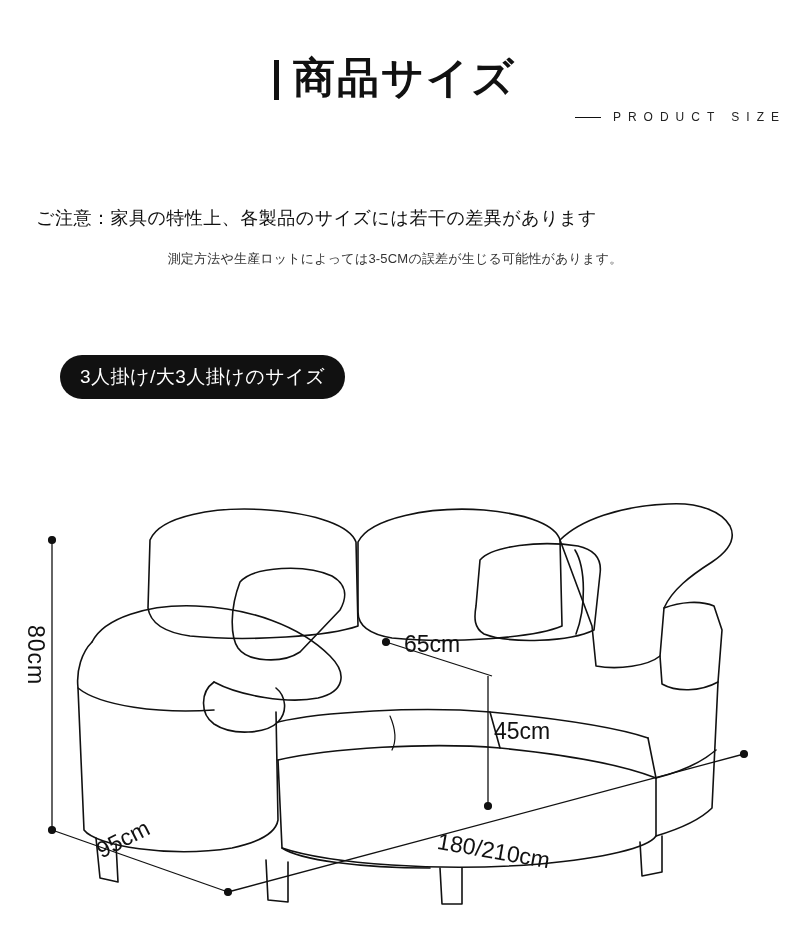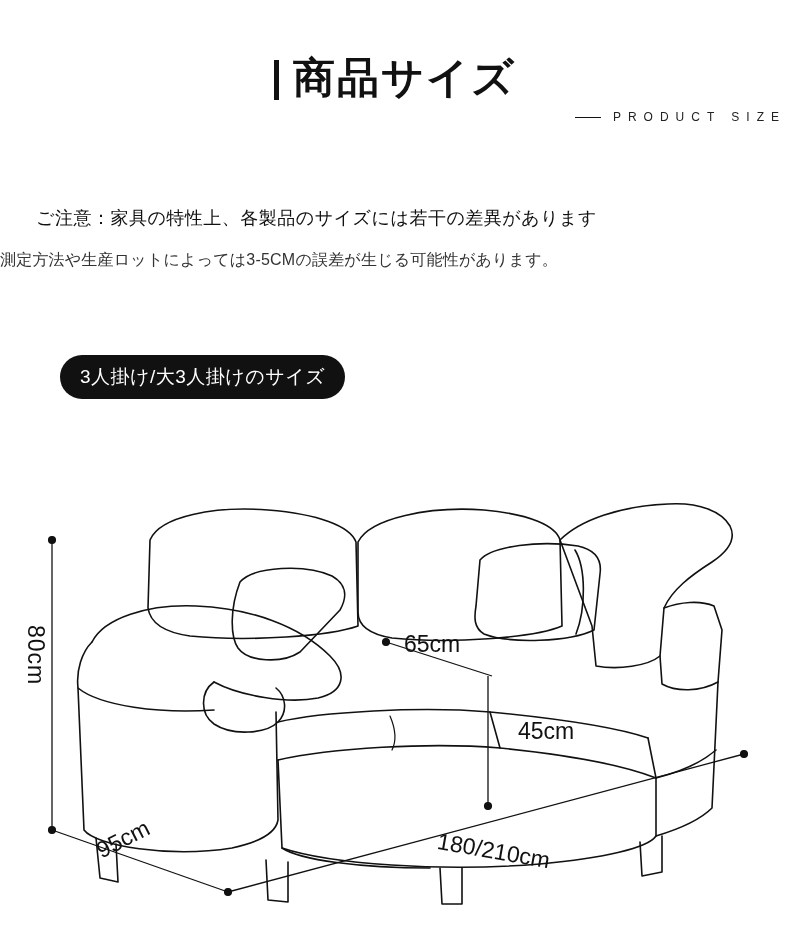--- a/index.html
+++ b/index.html
@@ -78,21 +78,22 @@
     font-size: 18px;
     color: #111111;
     letter-spacing: 0.5px;
     margin-left: 36px;
   }
   .notice-sub {
     position: absolute;
     top: 250px;
     left: 0;
     width: 790px;
-    font-size: 16px;
+    text-align: center;
+    font-size: 13px;
     color: #333333;
     letter-spacing: 0.2px;
   }
 
   
   .pill {
     position: absolute;
     top: 355px;
     left: 60px;
     background: #111111;
@@ -142,21 +143,20 @@
     transform-origin: left top;
   }
   .dim-65 {
     left: 404px;
     top: 201px;
     text-align: center;
   }
   .dim-45 {
     left: 494px;
     top: 288px;
-    margin-left: 24px;
   }
 </style>
 </head>
 <body>
 
 <div class="header">
   <div class="title-row">
     <span class="title-bar"></span>
     <span class="title-jp">商品サイズ</span>
   </div>

